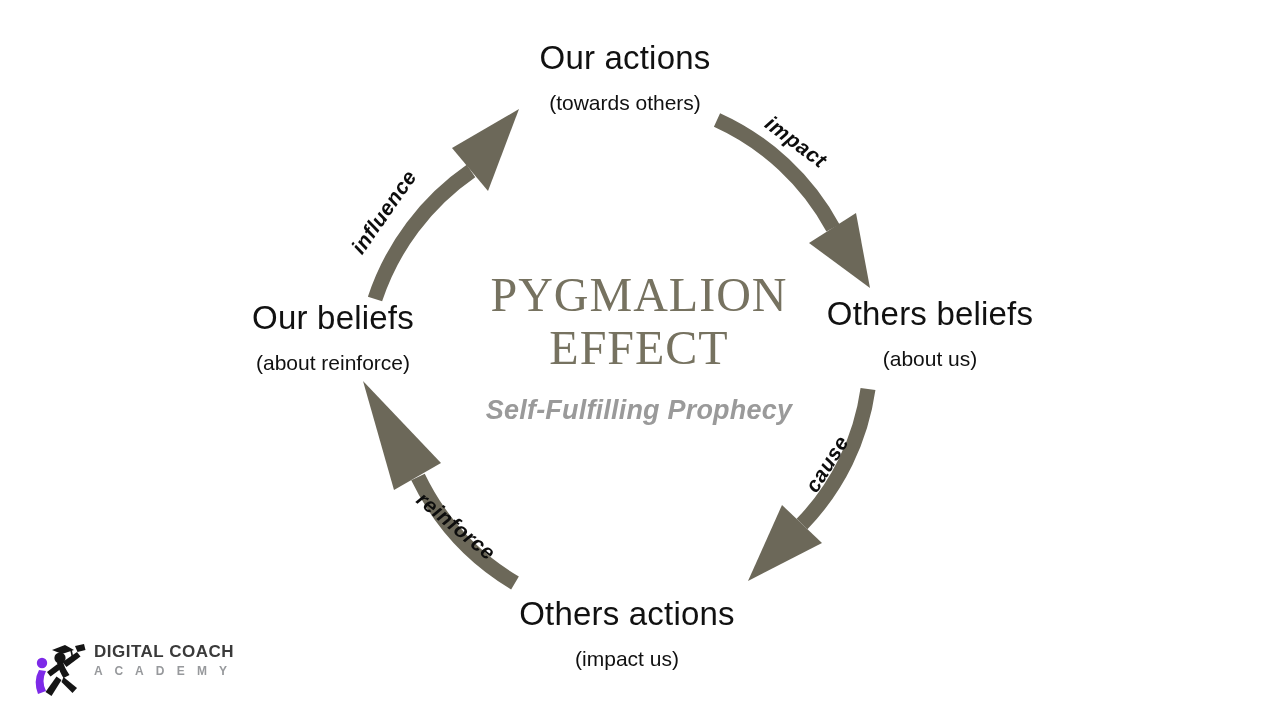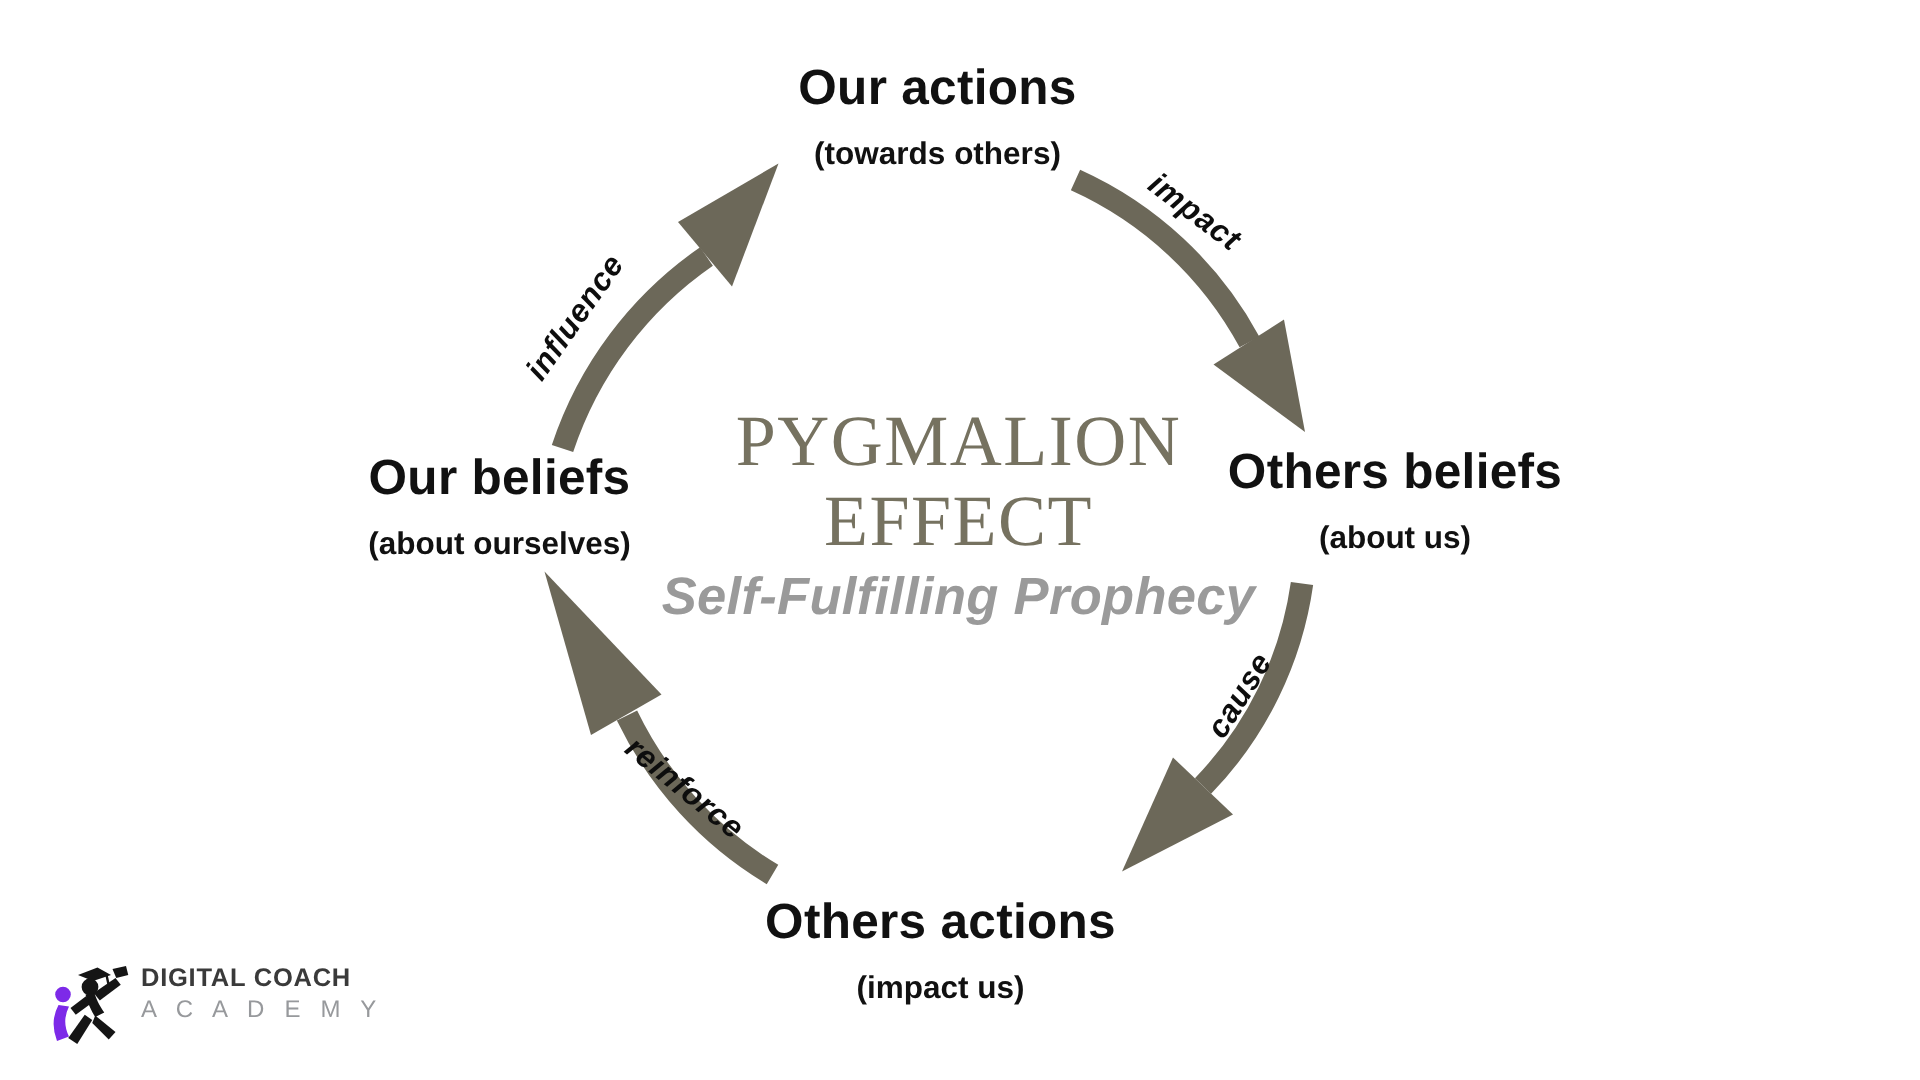--- a/index.html
+++ b/index.html
@@ -12,39 +12,39 @@
     --node-text:#111111;
   }
   *{margin:0;padding:0;box-sizing:border-box;}
   html,body{width:1280px;height:720px;background:#ffffff;overflow:hidden;}
   body{position:relative;font-family:"Liberation Sans",sans-serif;color:var(--node-text);}
   .stage{position:absolute;inset:0;width:1280px;height:720px;}
   svg.arrows{position:absolute;left:0;top:0;width:1280px;height:720px;}
   .arc{fill:none;stroke:var(--arrow);stroke-width:15;stroke-linecap:butt;}
   .head{fill:var(--arrow);stroke:none;}
 
-  .node{position:absolute;text-align:center;transform:translateX(-50%);white-space:nowrap;font-weight:bold;}
+  .node{position:absolute;text-align:center;transform:translateX(-50%);white-space:nowrap;}
   .node .label{font-size:33px;letter-spacing:.2px;color:var(--node-text);line-height:1.05;}
   .node .sublabel{font-size:21px;color:var(--node-text);line-height:1.15;margin-top:15px;}
 
   .center-block{position:absolute;left:639px;top:269px;transform:translateX(-50%);text-align:center;white-space:nowrap;}
   .center-title{font-family:"Liberation Serif",serif;font-size:48px;line-height:1.1;letter-spacing:1px;color:var(--center-title);}
-  .center-subtitle{font-size:35px;font-style:italic;font-weight:600;color:var(--center-subtitle);margin-top:3px;letter-spacing:.2px;}
+  .center-subtitle{font-size:27px;font-style:italic;font-weight:600;color:var(--center-subtitle);margin-top:20px;letter-spacing:.2px;}
 
   .arc-label{position:absolute;font-size:21px;font-style:italic;font-weight:700;color:#0d0d0d;white-space:nowrap;letter-spacing:.5px;}
   .arc-label.influence{left:384px;top:212px;transform:translate(-50%,-50%) rotate(-55deg);}
   .arc-label.impact{left:796px;top:142px;transform:translate(-50%,-50%) rotate(37deg);}
   .arc-label.cause{left:827px;top:464px;transform:translate(-50%,-50%) rotate(-58deg);}
   .arc-label.reinforce{left:456px;top:526px;transform:translate(-50%,-50%) rotate(39deg);}
 
   .logo{position:absolute;left:30px;top:643px;display:flex;align-items:flex-start;}
   .logo-figure{width:62px;height:56px;flex:0 0 auto;}
   .logo-text{margin-left:2px;}
   .logo-name{font-size:17px;font-weight:700;letter-spacing:.5px;color:var(--logo-dark);line-height:1.1;}
-  .logo-academy{font-size:16px;font-weight:400;letter-spacing:4.5px;color:var(--logo-gray);line-height:1.2;margin-top:2px;}
+  .logo-academy{font-size:12px;font-weight:700;letter-spacing:4.5px;color:var(--logo-gray);line-height:1.2;margin-top:2px;}
 </style>
 </head>
 <body>
 
 <div class="stage">
 
   <svg class="arrows" viewBox="0 0 1280 720" xmlns="http://www.w3.org/2000/svg">
 
     <path class="arc" d="M 375 299 A 252 252 0 0 1 471 171"></path>
     <polygon class="head" points="452,148 488,191 519,109"></polygon>
@@ -71,21 +71,21 @@
   <div class="node" style="left:930px;top:297px;">
     <div class="label">Others beliefs</div>
     <div class="sublabel">(about us)</div>
   </div>
   <div class="node" style="left:627px;top:597px;">
     <div class="label">Others actions</div>
     <div class="sublabel">(impact us)</div>
   </div>
   <div class="node" style="left:333px;top:301px;">
     <div class="label">Our beliefs</div>
-    <div class="sublabel">(about ourselves)</div>
+    <div class="sublabel">(about reinforce)</div>
   </div>
 
   <div class="center-block">
     <div class="center-title">PYGMALION</div>
     <div class="center-title">EFFECT</div>
     <div class="center-subtitle">Self-Fulfilling Prophecy</div>
   </div>
 
   <div class="logo">
     <svg class="logo-figure" viewBox="0 0 62 56" xmlns="http://www.w3.org/2000/svg">

